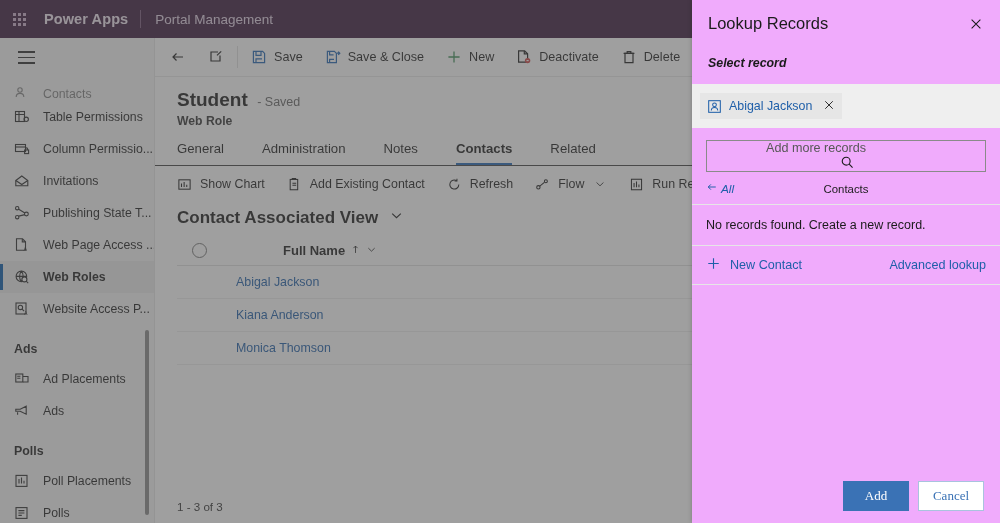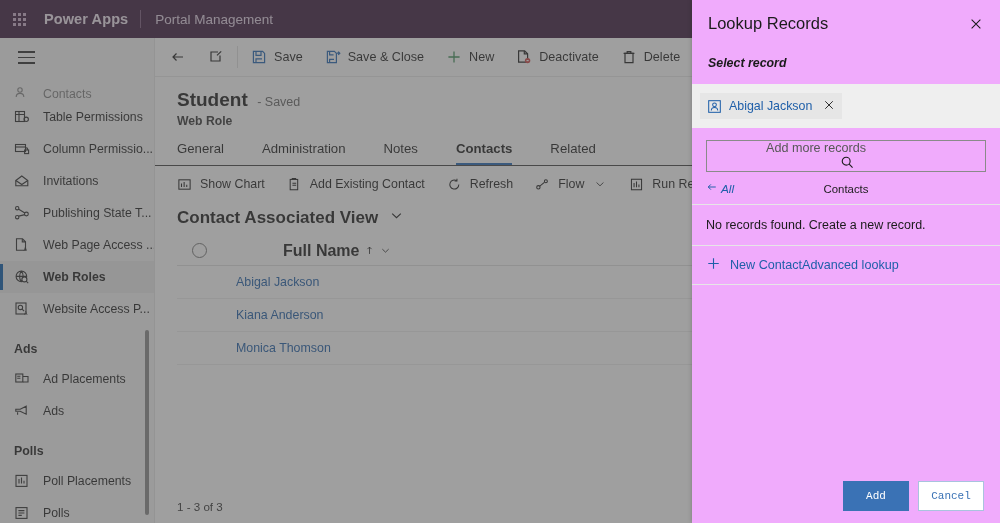--- a/index.html
+++ b/index.html
@@ -99,21 +99,21 @@
   .grid-title { display: flex; align-items: center; gap: 11px; padding: 6px 0 8px; }
   .grid-title span { font-size: 17px; font-weight: 700; color: #1b1b1b; }
 
   .grid-head {
     display: flex; align-items: center; height: 30px; border-bottom: 1px solid #e0e0e0;
   }
   .sel-circle {
     width: 15px; height: 15px; border: 1.4px solid #777; border-radius: 50%;
     margin: 0 29px 0 15px; flex: 0 0 15px;
   }
-  .col-h { display: flex; align-items: flex-start; gap: 5px; font-size: 16px; font-weight: 700; color: #1b1b1b; padding-left: 47px; }
+  .col-h { display: flex; align-items: flex-start; gap: 5px; font-size: 13px; font-weight: 700; color: #1b1b1b; padding-left: 47px; }
 
   .grid-row {
     display: flex; align-items: center; height: 33px; border-bottom: 1px solid #ededed;
     padding-left: 59px;
   }
   .cell-link { font-size: 12.4px; color: #1f5fa9; cursor: pointer; }
 
   .grid-foot { position: absolute; left: 22px; bottom: 10px; font-size: 11.6px; color: #333; }
 
   
@@ -159,34 +159,34 @@
   .scope-row {
     display: flex; align-items: center; padding: 9px 14px 8px 14px;
     border-bottom: 1px solid #e6e6e6; position: relative;
   }
   .scope-all { display: inline-flex; align-items: center; gap: 3px; font-size: 11.8px; color: #1f5fa9; cursor: pointer; font-style: italic; }
   .scope-name { position: absolute; left: 0; right: 0; text-align: center; font-size: 11.4px; color: #1b1b1b; pointer-events: none; }
 
   .empty-row { padding: 13px 14px; font-size: 12.5px; color: #1b1b1b; border-bottom: 1px solid #e6e6e6; }
 
   .action-row {
-    display: flex; align-items: center; 
+    display: flex; align-items: center; justify-content: space-between;
     padding: 10px 14px; border-bottom: 1px solid #e6e6e6;
   }
   .new-rec { display: inline-flex; align-items: center; gap: 9px; font-size: 12.6px; color: #1f5fa9; cursor: pointer; }
   .plus { font-size: 16px; line-height: 1; color: #1f5fa9; }
   .adv-link { font-size: 12.6px; color: #1f5fa9; cursor: pointer; }
 
   .panel-foot {
     margin-top: auto; display: flex; justify-content: flex-end; gap: 9px;
     padding: 0 16px 12px 16px;
   }
   .btn {
-    height: 30px; min-width: 66px; font-size: 11px; cursor: pointer;
-    font-family: Liberation Mono, monospace;
+    height: 30px; min-width: 66px; font-size: 13px; cursor: pointer;
+    font-family: Liberation Serif, serif;
   }
   .btn-primary { background: #3a72b5; color: #fff; border: 1px solid #3a72b5; }
   .btn-secondary { background: #fff; color: #3a72b5; border: 1px solid #a9c3de; }
 </style>
 </head>
 <body>
 
 <div id="app">
 
   <div class="base">

